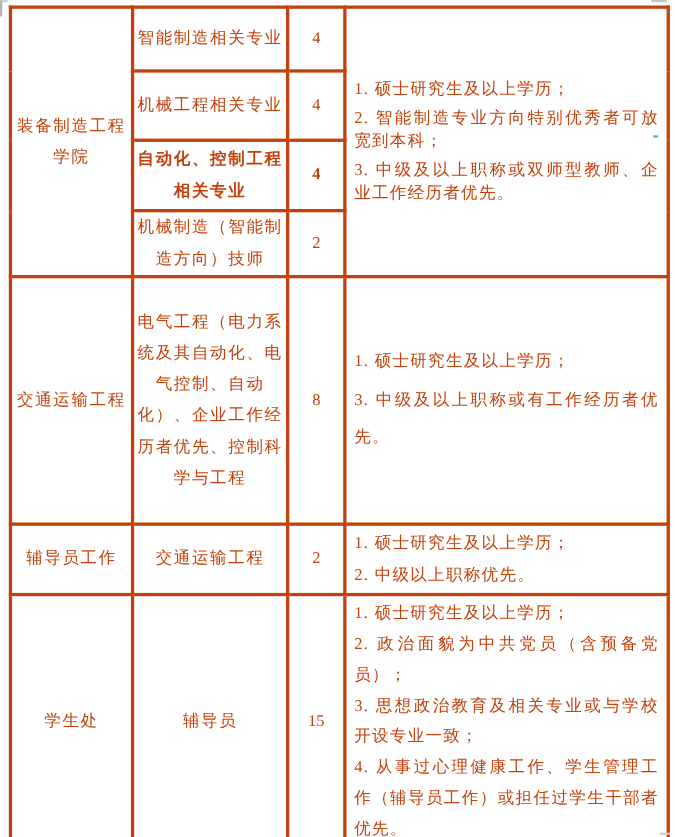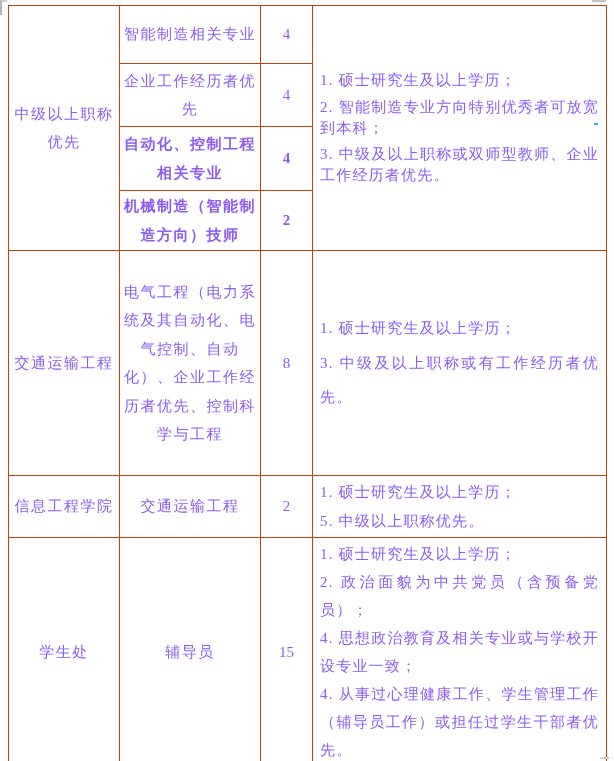--- a/index.html
+++ b/index.html
@@ -22,25 +22,25 @@
     height: 756px;
     box-sizing: border-box;
   }
   table.doc-table {
     border-collapse: collapse;
     table-layout: fixed;
     width: 598px;
     background: #ffffff;
   }
   td {
-    border: 1px solid #c2410c;
+    border: 3px solid #c2410c;
     text-align: center;
     vertical-align: middle;
     font-size: 15px;
-    color: #8b5cf6;
+    color: #c2410c;
     padding: 0 3px;
     overflow: hidden;
     word-break: break-all;
   }
   td.dept, td.major {
     letter-spacing: 1.5px;
     line-height: 1.9;
   }
   td.count {
     letter-spacing: 0;
@@ -56,21 +56,21 @@
     letter-spacing: 1.2px;
   }
   td.req.b1 p { line-height: 1.38; margin: 6px 0; }
   td.req.b2 p { line-height: 2.3; }
   td.req.b3 p { line-height: 1.9; }
   td.req.b4 p { line-height: 1.87; }
 
   tr.h58  { height: 58px; }
   tr.h63  { height: 63px; }
   tr.h64  { height: 64px; font-weight: bold; }
-  tr.h60  { height: 60px; font-weight: bold; }
+  tr.h60  { height: 60px; }
   tr.h225 { height: 225px; }
   tr.h220 { height: 220px; }
 
   
   .mark { position: absolute; }
   .mark.tl {
     left: 0; top: 0;
     width: 5px; height: 13px;
     border-left: 2px solid #b4b4b4;
     border-top: 2px solid #cccccc;
@@ -104,31 +104,31 @@
   <table class="doc-table">
     <colgroup>
       <col style="width:111px">
       <col style="width:141px">
       <col style="width:52px">
       <col style="width:294px">
     </colgroup>
     <tbody>
 
       <tr class="h58">
-        <td class="dept" rowspan="4">中级以上职称优先</td>
+        <td class="dept" rowspan="4">装备制造工程学院</td>
         <td class="major">智能制造相关专业</td>
         <td class="count">4</td>
         <td class="req b1" rowspan="4">
           <p>1. 硕士研究生及以上学历；</p>
           <p>2. 智能制造专业方向特别优秀者可放宽到本科；</p>
           <p>3. 中级及以上职称或双师型教师、企业工作经历者优先。</p>
         </td>
       </tr>
       <tr class="h63">
-        <td class="major">企业工作经历者优先</td>
+        <td class="major">机械工程相关专业</td>
         <td class="count">4</td>
       </tr>
       <tr class="h64">
         <td class="major">自动化、控制工程相关专业</td>
         <td class="count">4</td>
       </tr>
       <tr class="h60">
         <td class="major">机械制造（智能制造方向）技师</td>
         <td class="count">2</td>
       </tr>
@@ -137,35 +137,35 @@
         <td class="dept">交通运输工程</td>
         <td class="major">电气工程（电力系统及其自动化、电气控制、自动化）、企业工作经历者优先、控制科学与工程</td>
         <td class="count">8</td>
         <td class="req b2">
           <p>1. 硕士研究生及以上学历；</p>
           <p>3. 中级及以上职称或有工作经历者优先。</p>
         </td>
       </tr>
 
       <tr class="h58">
-        <td class="dept">信息工程学院</td>
+        <td class="dept">辅导员工作</td>
         <td class="major">交通运输工程</td>
         <td class="count">2</td>
         <td class="req b3">
           <p>1. 硕士研究生及以上学历；</p>
-          <p>5. 中级以上职称优先。</p>
+          <p>2. 中级以上职称优先。</p>
         </td>
       </tr>
 
       <tr class="h220">
         <td class="dept">学生处</td>
         <td class="major">辅导员</td>
         <td class="count">15</td>
         <td class="req b4">
           <p>1. 硕士研究生及以上学历；</p>
           <p>2. 政治面貌为中共党员（含预备党员）；</p>
-          <p>4. 思想政治教育及相关专业或与学校开设专业一致；</p>
+          <p>3. 思想政治教育及相关专业或与学校开设专业一致；</p>
           <p>4. 从事过心理健康工作、学生管理工作（辅导员工作）或担任过学生干部者优先。</p>
         </td>
       </tr>
     </tbody>
   </table>
 </div>
 
 </body></html>

